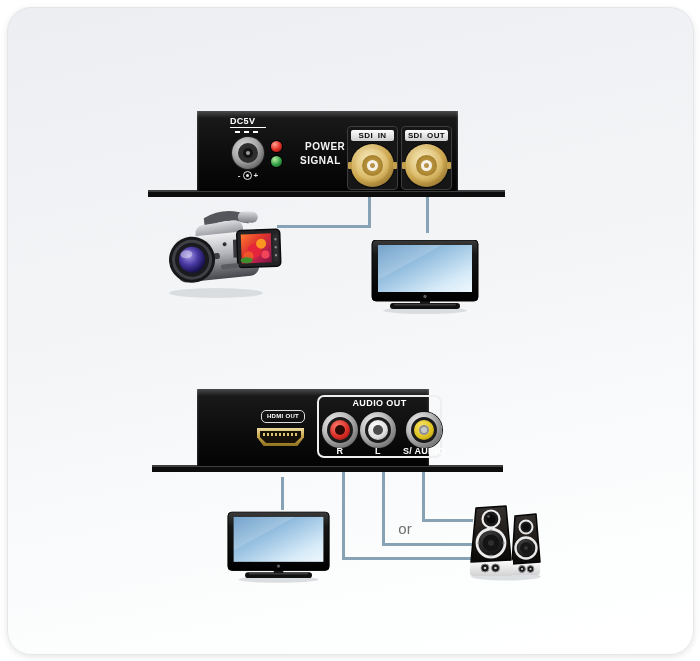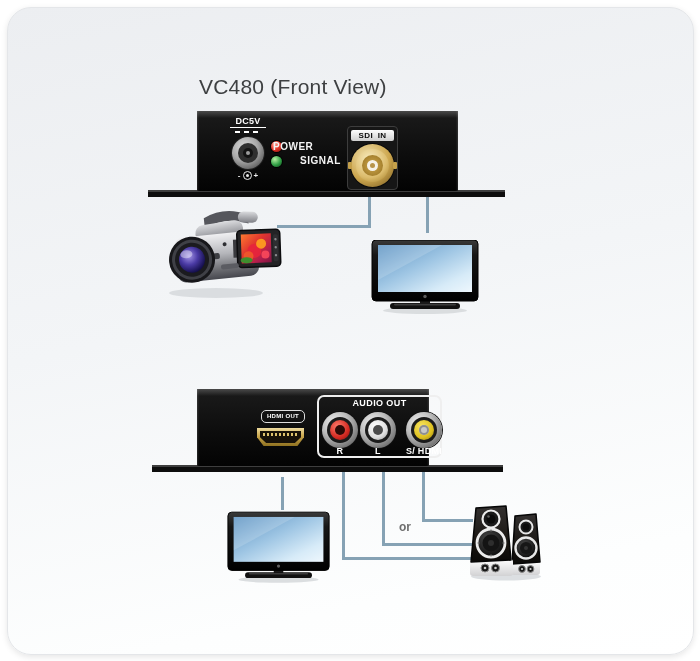--- a/index.html
+++ b/index.html
@@ -17,39 +17,39 @@
   .bracket.front{left:148px;top:190px;width:357px;}
   .bracket.rear{left:152px;top:465px;width:351px;}
 
   
   .device{position:absolute;background:linear-gradient(180deg,#4a4a4a 0px,#191919 7px,#0d0d0d 55%,#030303 100%);
           box-shadow:inset 2px 0 2px -1px rgba(255,255,255,.14),inset -2px 0 2px -1px rgba(255,255,255,.14);}
   .device.front{left:197px;top:111px;width:261px;height:80px;}
   .device.rear{left:197px;top:389px;width:232px;height:77px;}
 
   
-  .dc-label{position:absolute;left:33px;top:5px;width:36px;text-align:center;color:#fff;
+  .dc-label{position:absolute;left:33px;top:5px;width:36px;color:#fff;
             font-size:9px;font-weight:bold;border-bottom:1px solid #fff;padding-bottom:1px;letter-spacing:.3px;}
   .dc-dashes{position:absolute;left:38px;top:20px;width:27px;height:2px;
              background:repeating-linear-gradient(90deg,#ffffff 0 5px,transparent 5px 9px);}
   .barrel{position:absolute;left:35px;top:26px;width:32px;height:32px;border-radius:50%;
           background:radial-gradient(circle at 38% 32%,#d9d9d9,#a9a9a9 45%,#6b6b6b 75%,#454545 100%);
           box-shadow:0 0 0 1px #1f1f1f;}
   .barrel .b-ring{position:absolute;left:6px;top:6px;width:20px;height:20px;border-radius:50%;background:#2f2f2f;}
   .barrel .b-hole{position:absolute;left:11px;top:11px;width:10px;height:10px;border-radius:50%;background:#131313;}
   .barrel .b-pin{position:absolute;left:14px;top:14px;width:4px;height:4px;border-radius:50%;background:#9c9c9c;}
   .polarity{position:absolute;left:33px;top:60px;width:36px;text-align:center;color:#e9e9e9;font-size:8px;
             font-weight:bold;display:flex;align-items:center;justify-content:center;gap:2px;}
   .pol-circle{display:inline-block;width:7px;height:7px;border:1px solid #e9e9e9;border-radius:50%;position:relative;}
   .pol-circle::after{content:"";position:absolute;left:2px;top:2px;width:3px;height:3px;border-radius:50%;background:#e9e9e9;}
   .led{position:absolute;width:11px;height:11px;border-radius:50%;box-shadow:0 0 0 1px #000;}
   .led.red{left:74px;top:30px;background:radial-gradient(circle at 35% 30%,#ffa192,#e23326 50%,#7e1010 95%);}
   .led.green{left:74px;top:45px;background:radial-gradient(circle at 35% 30%,#b6f0a2,#2f9e44 55%,#124a1d 95%);}
   .led-label{position:absolute;color:#f4f4f4;font-size:10px;font-weight:bold;letter-spacing:.5px;}
-  .led-label.power{left:76px;top:30px;}
+  .led-label.power{left:108px;top:30px;}
   .led-label.signal{left:90px;top:44px;padding-left:13px;}
 
   .sdi-plate{position:absolute;top:15px;width:49px;height:62px;background:#161616;border:1px solid #3d3d3d;border-radius:4px;}
   .sdi-plate.in{left:150px;}
   .sdi-plate.out{left:204px;}
   .sdi-strip{position:absolute;left:3px;right:3px;top:3px;height:11px;border-radius:2px;
              background:linear-gradient(#fdfdfd,#cfcfcf);color:#0a0a0a;font-size:8px;font-weight:bold;
              text-align:center;line-height:11px;letter-spacing:.4px;word-spacing:2px;}
   .bnc{position:absolute;left:3px;top:17px;width:43px;height:43px;border-radius:50%;
        background:radial-gradient(circle at 38% 32%,#f2e3b2,#cda74f 55%,#7e6023 92%);box-shadow:0 0 0 1px #0a0a0a;}
@@ -102,35 +102,34 @@
   .f-h1{left:277px;top:225px;width:94px;height:3px;}
   .f-v1{left:368px;top:197px;width:3px;height:31px;}
   .f-v2{left:426px;top:197px;width:3px;height:36px;}
   .r-v0{left:281px;top:477px;width:3px;height:33px;}
   .r-v1{left:342px;top:472px;width:3px;height:88px;}
   .r-h1{left:342px;top:557px;width:131px;height:3px;}
   .r-v2{left:382px;top:472px;width:3px;height:74px;}
   .r-h2{left:382px;top:543px;width:91px;height:3px;}
   .r-v3{left:422px;top:472px;width:3px;height:50px;}
   .r-h3{left:422px;top:519px;width:51px;height:3px;}
-  .or-label{position:absolute;left:390px;top:520px;width:30px;text-align:center;font-size:12px;color:#6e6e6e;font-weight:bold;}
+  .or-label{position:absolute;left:390px;top:520px;width:30px;text-align:center;font-size:15px;color:#6e6e6e;}
 
   .icon{position:absolute;}
   .cam-icon{left:158px;top:203px;width:128px;height:98px;}
   .mon1-icon{left:370px;top:240px;width:111px;height:74px;}
   .mon2-icon{left:226px;top:511px;width:106px;height:73px;}
   .spk-icon{left:466px;top:502px;width:78px;height:79px;}
 </style>
 </head>
 <body>
 
 <div class="stage">
   <div class="card"></div>
 
-  <div class="title front">VC480 (Front View)</div>
 
   <div class="bracket front"></div>
 
   <div class="device front">
     <div class="dc-label">DC5V</div>
     <div class="dc-dashes"></div>
     <div class="barrel">
       <div class="b-ring"></div>
       <div class="b-hole"></div>
       <div class="b-pin"></div>
@@ -141,20 +140,29 @@
       <span>+</span>
     </div>
 
     <div class="led red"></div>
     <div class="led-label power">POWER</div>
     <div class="led green"></div>
     <div class="led-label signal">SIGNAL</div>
 
     <div class="sdi-plate in">
       <div class="sdi-strip">SDI IN</div>
+      <div class="bnc">
+        <div class="n1"></div>
+          <div class="n2"></div>
+        <div class="n3"></div>
+          <div class="n4"></div>
+      </div>
+    </div>
+    <div class="sdi-plate out">
+      <div class="sdi-strip">SDI OUT</div>
       <div class="bnc">
         <div class="n1"></div>
           <div class="n2"></div>
         <div class="n3"></div>
           <div class="n4"></div>
       </div>
     </div>
   </div>
 
   <div class="line f-h1"></div>
@@ -264,21 +272,21 @@
         <div class="ring"></div>
         <div class="hole"></div>
     </div>
     <div class="jack y">
       <div class="gap"></div>
         <div class="ring"></div>
         <div class="hole"></div>
     </div>
     <div class="jack-label r">R</div>
     <div class="jack-label l">L</div>
-    <div class="jack-label y">S/ HDMI</div>
+    <div class="jack-label y">S/ AUDIO</div>
   </div>
 
   <div class="line r-v0"></div>
   <div class="line r-v1"></div>
   <div class="line r-h1"></div>
   <div class="line r-v2"></div>
   <div class="line r-h2"></div>
   <div class="line r-v3"></div>
   <div class="line r-h3"></div>
   <div class="or-label">or</div>

